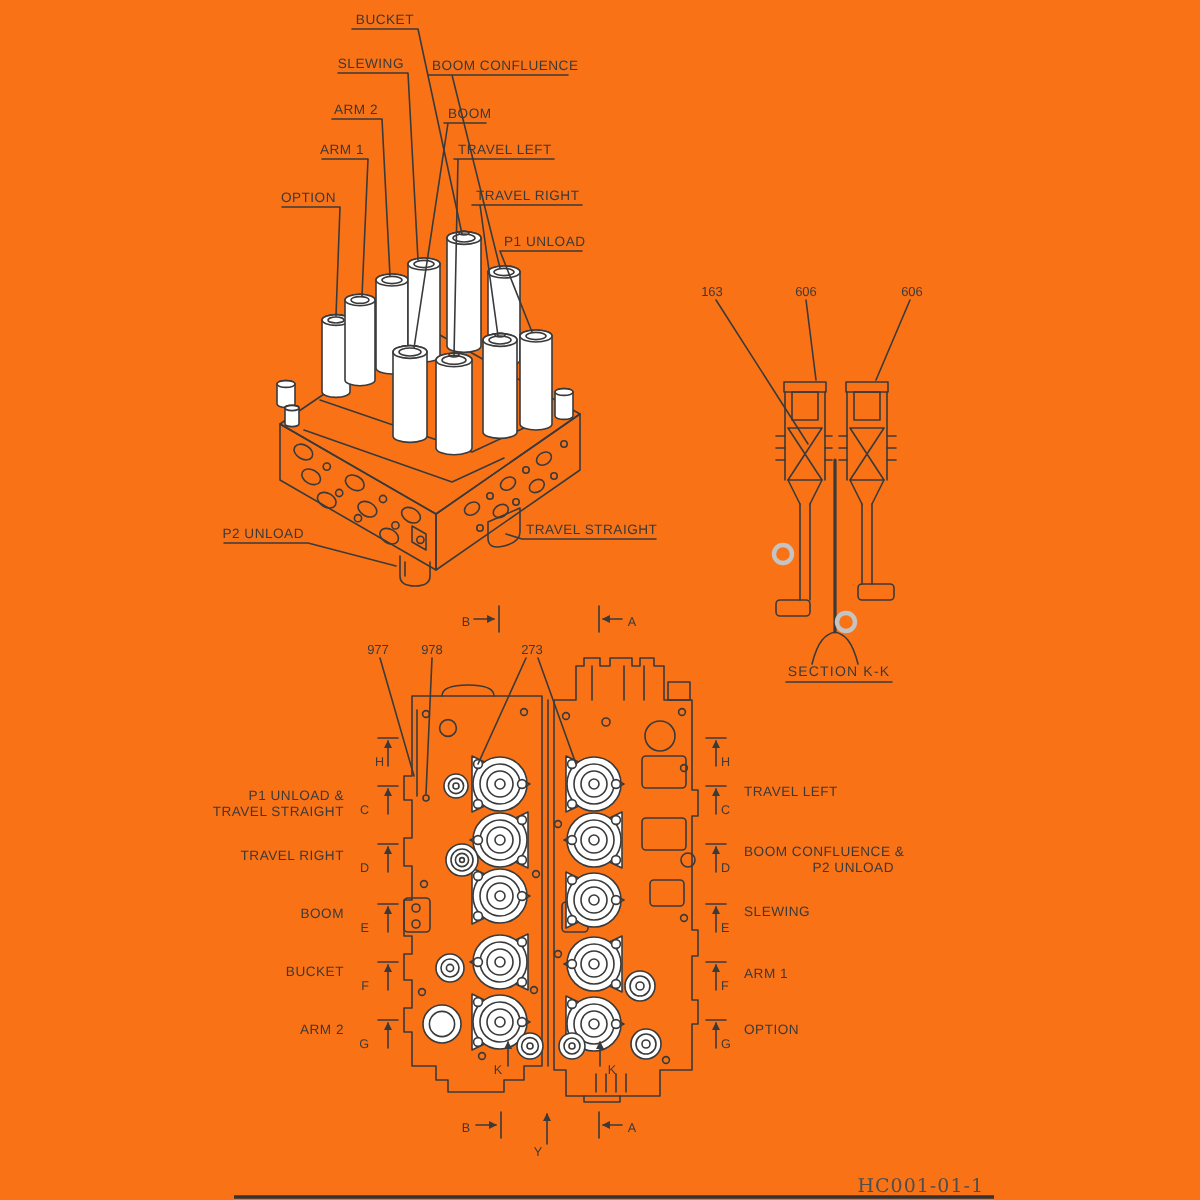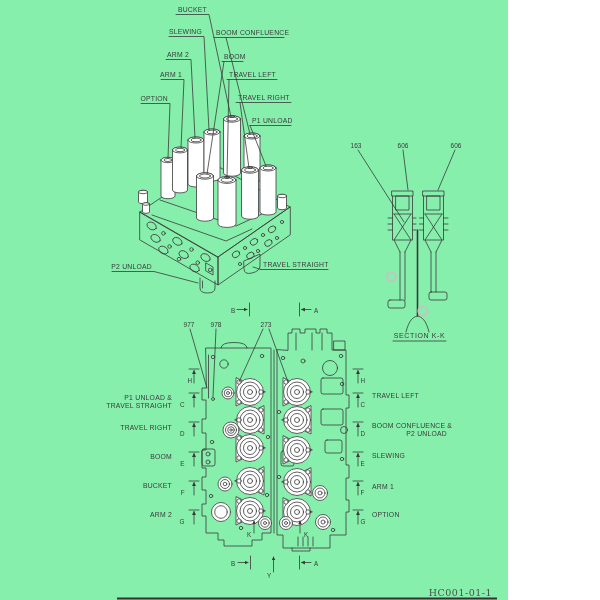--- a/index.html
+++ b/index.html
@@ -1,16 +1,16 @@
 <!DOCTYPE html>
 <html><head>
 <meta charset="utf-8">
 <style>
   html,body{margin:0;padding:0;background:#ffffff;}
-  .canvas{position:relative;width:508px;height:600px;background:#86efac;overflow:hidden;
+  .canvas{position:relative;width:600px;height:600px;background:#f97316;overflow:hidden;
           font-family:"Liberation Sans",sans-serif;}
   svg{position:absolute;top:0;left:0;}
   text{fill:#3a3a3a;}
   .lbl{font:6.8px "Liberation Sans",sans-serif;letter-spacing:.25px;}
   .num{font:6.5px "Liberation Sans",sans-serif;}
   .ltr{font:6.3px "Liberation Sans",sans-serif;}
   .sec{font:7px "Liberation Sans",sans-serif;letter-spacing:.6px;}
   .doc{font:9.5px "DejaVu Serif",serif;fill:#4e4e4e;letter-spacing:.5px;}
 </style>
 </head>

